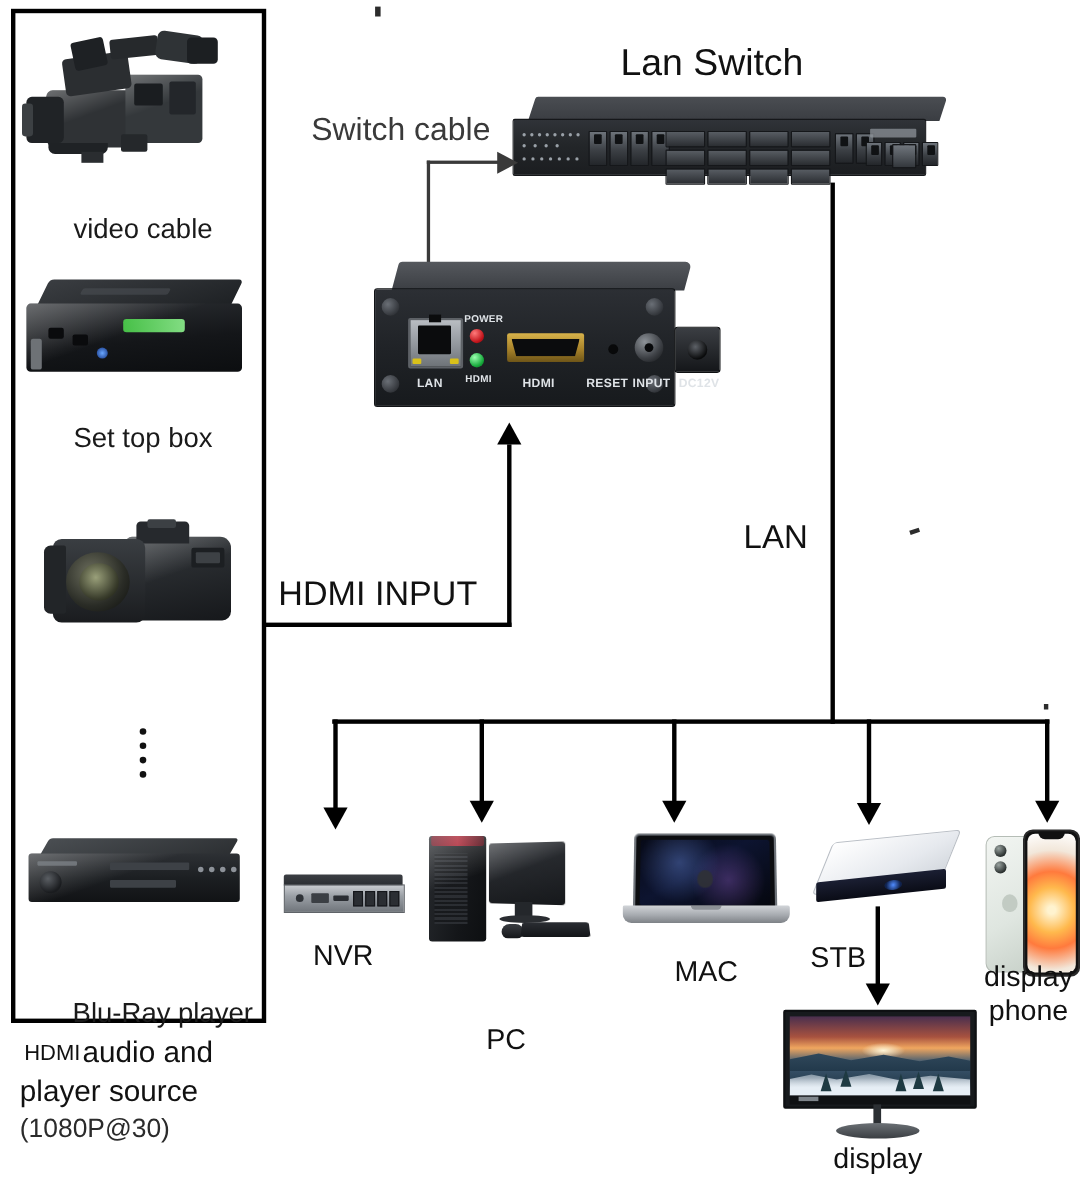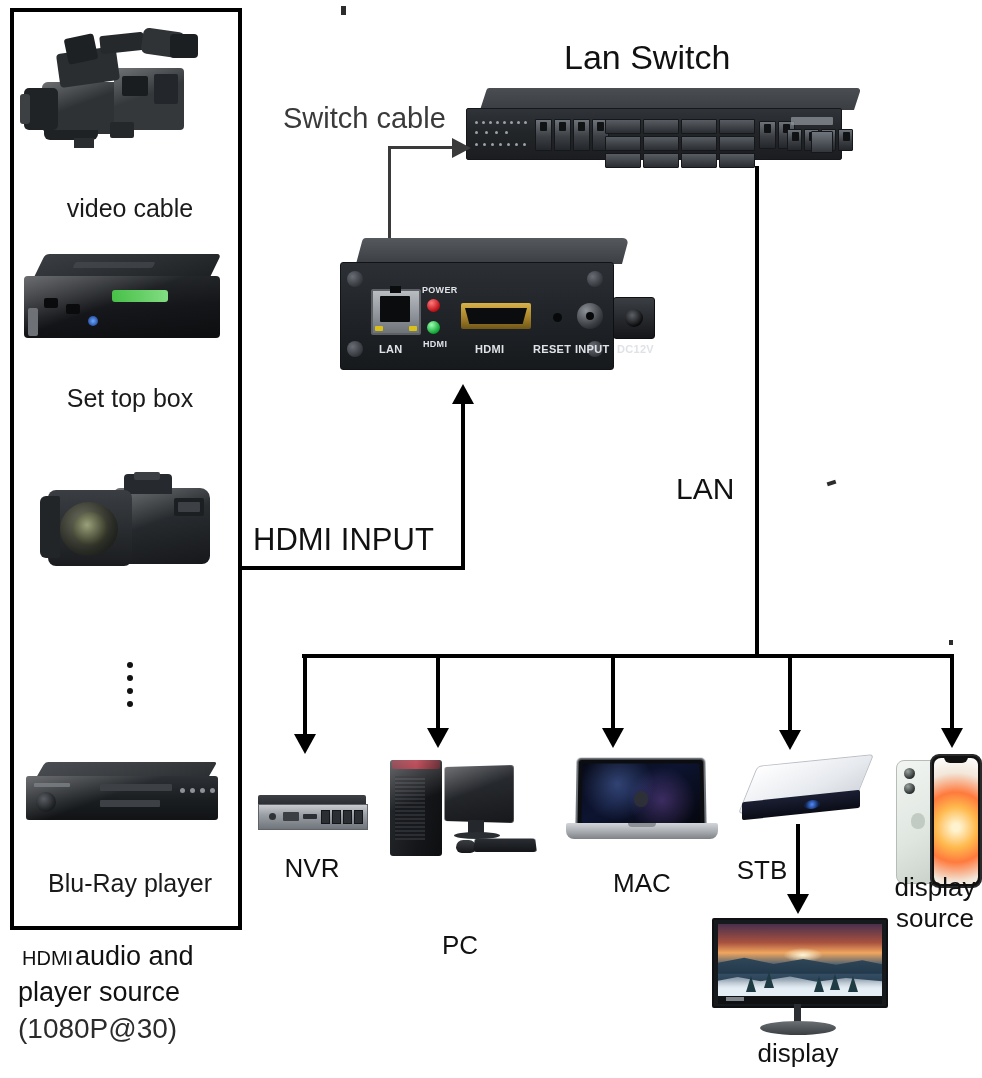--- a/index.html
+++ b/index.html
@@ -267,27 +267,27 @@
         </div>
       <div class="abs" style="left:22px;top:34px;width:20px;height:20px;border-radius:50%;background:radial-gradient(circle at 38% 34%,#5a5e63,#1a1c1f 70%);"></div>
       <div class="abs" style="left:20px;top:25px;width:36px;height:4px;background:#7f848a;opacity:.75;border-radius:1px;"></div>
       <div class="abs" style="left:86px;top:26px;width:72px;height:7px;background:#3d4146;border-radius:1px;"></div>
       <div class="abs" style="left:86px;top:42px;width:60px;height:7px;background:#3d4146;border-radius:1px;"></div>
       <div class="abs" style="left:166px;top:30px;width:5px;height:5px;border-radius:50%;background:#8d9299;"></div>
       <div class="abs" style="left:176px;top:30px;width:5px;height:5px;border-radius:50%;background:#8d9299;"></div>
       <div class="abs" style="left:186px;top:30px;width:5px;height:5px;border-radius:50%;background:#8d9299;"></div>
       <div class="abs" style="left:196px;top:30px;width:5px;height:5px;border-radius:50%;background:#8d9299;"></div>
     </div>
-    <div class="src-caption" style="top:857px;">Blu-Ray player</div>
+    <div class="src-caption" style="top:895px;padding-left:18px;">Blu-Ray player</div>
   </div>
 
   <div class="lbl" style="left:22px;top:948px;font-size:20px;">HDMI</div>
   <div class="lbl" style="left:75px;top:942px;font-size:27px;">audio and</div>
   <div class="lbl" style="left:18px;top:978px;font-size:27px;">player source</div>
-  <div class="lbl" style="left:18px;top:1014px;font-size:28px;color:#2b2b2b;">(1080P@30)</div>
+  <div class="lbl" style="left:18px;top:1014px;font-size:24px;color:#2b2b2b;">(1080P@30)</div>
 
   <div class="lbl" style="left:564px;top:40px;font-size:34px;">Lan Switch</div>
 
   <div class="abs" id="lan-switch">
     <div class="sw-top"></div>
     <div class="sw-face">
       <div class="sw-left-leds">
         <div class="sw-led" style="left:2px;top:4px;"></div>
           <div class="sw-led" style="left:9px;top:4px;"></div>
         <div class="sw-led" style="left:16px;top:4px;"></div>
@@ -474,21 +474,21 @@
       <div class="ph-cam" style="left:7px;top:7px;"></div>
       <div class="ph-cam" style="left:7px;top:22px;"></div>
       <div class="abs" style="left:14px;top:52px;width:14px;height:16px;background:#bcc5bd;border-radius:50% 50% 45% 45%;opacity:.85;"></div>
     </div>
     <div class="ph-front">
       <div class="ph-notch"></div>
       <div class="ph-screen"></div>
     </div>
   </div>
   <div class="dev-caption" style="left:888px;top:872px;width:94px;">display</div>
-  <div class="dev-caption" style="left:888px;top:903px;width:94px;">source</div>
+  <div class="dev-caption" style="left:888px;top:903px;width:94px;">phone</div>
 
   <div class="abs" id="display-art">
     <div class="disp-bez">
       <div class="disp-screen">
         <div class="disp-sun"></div>
         <div class="disp-ridge"></div>
         <div class="disp-snow"></div>
         <div class="disp-tree" style="left:28px;"></div>
         <div class="disp-tree" style="left:46px;bottom:8px;"></div>
         <div class="disp-tree" style="left:96px;"></div>

